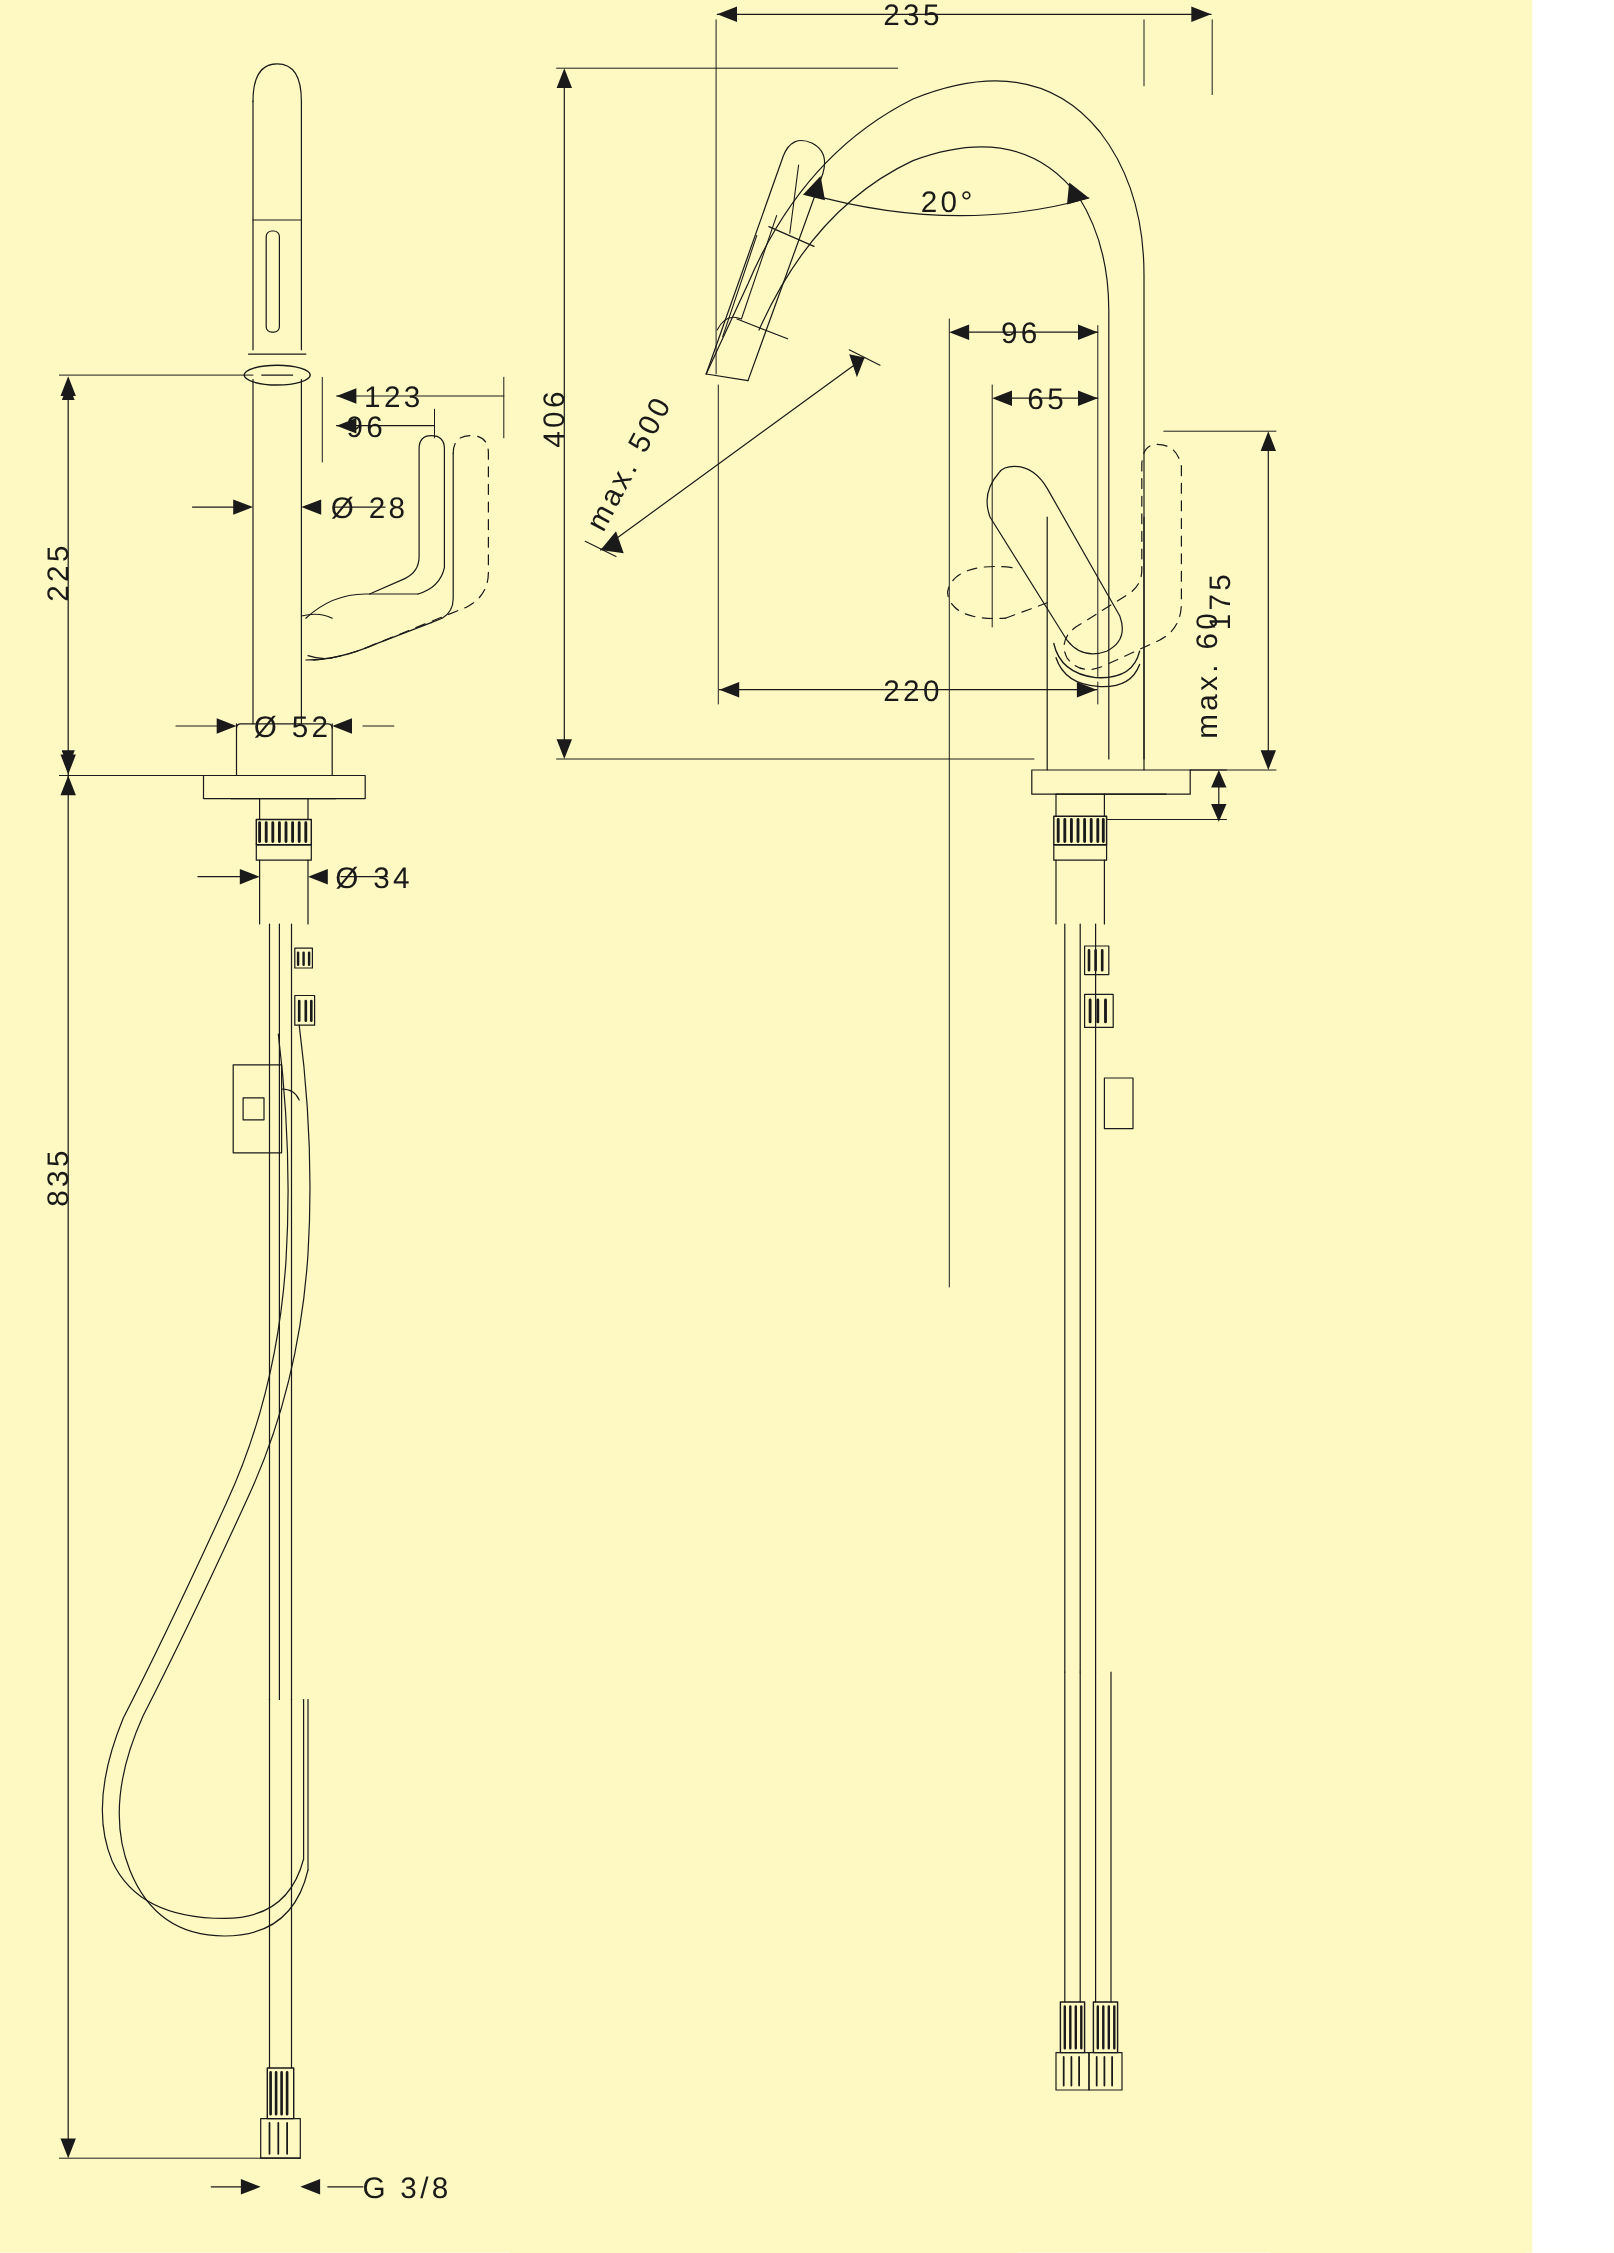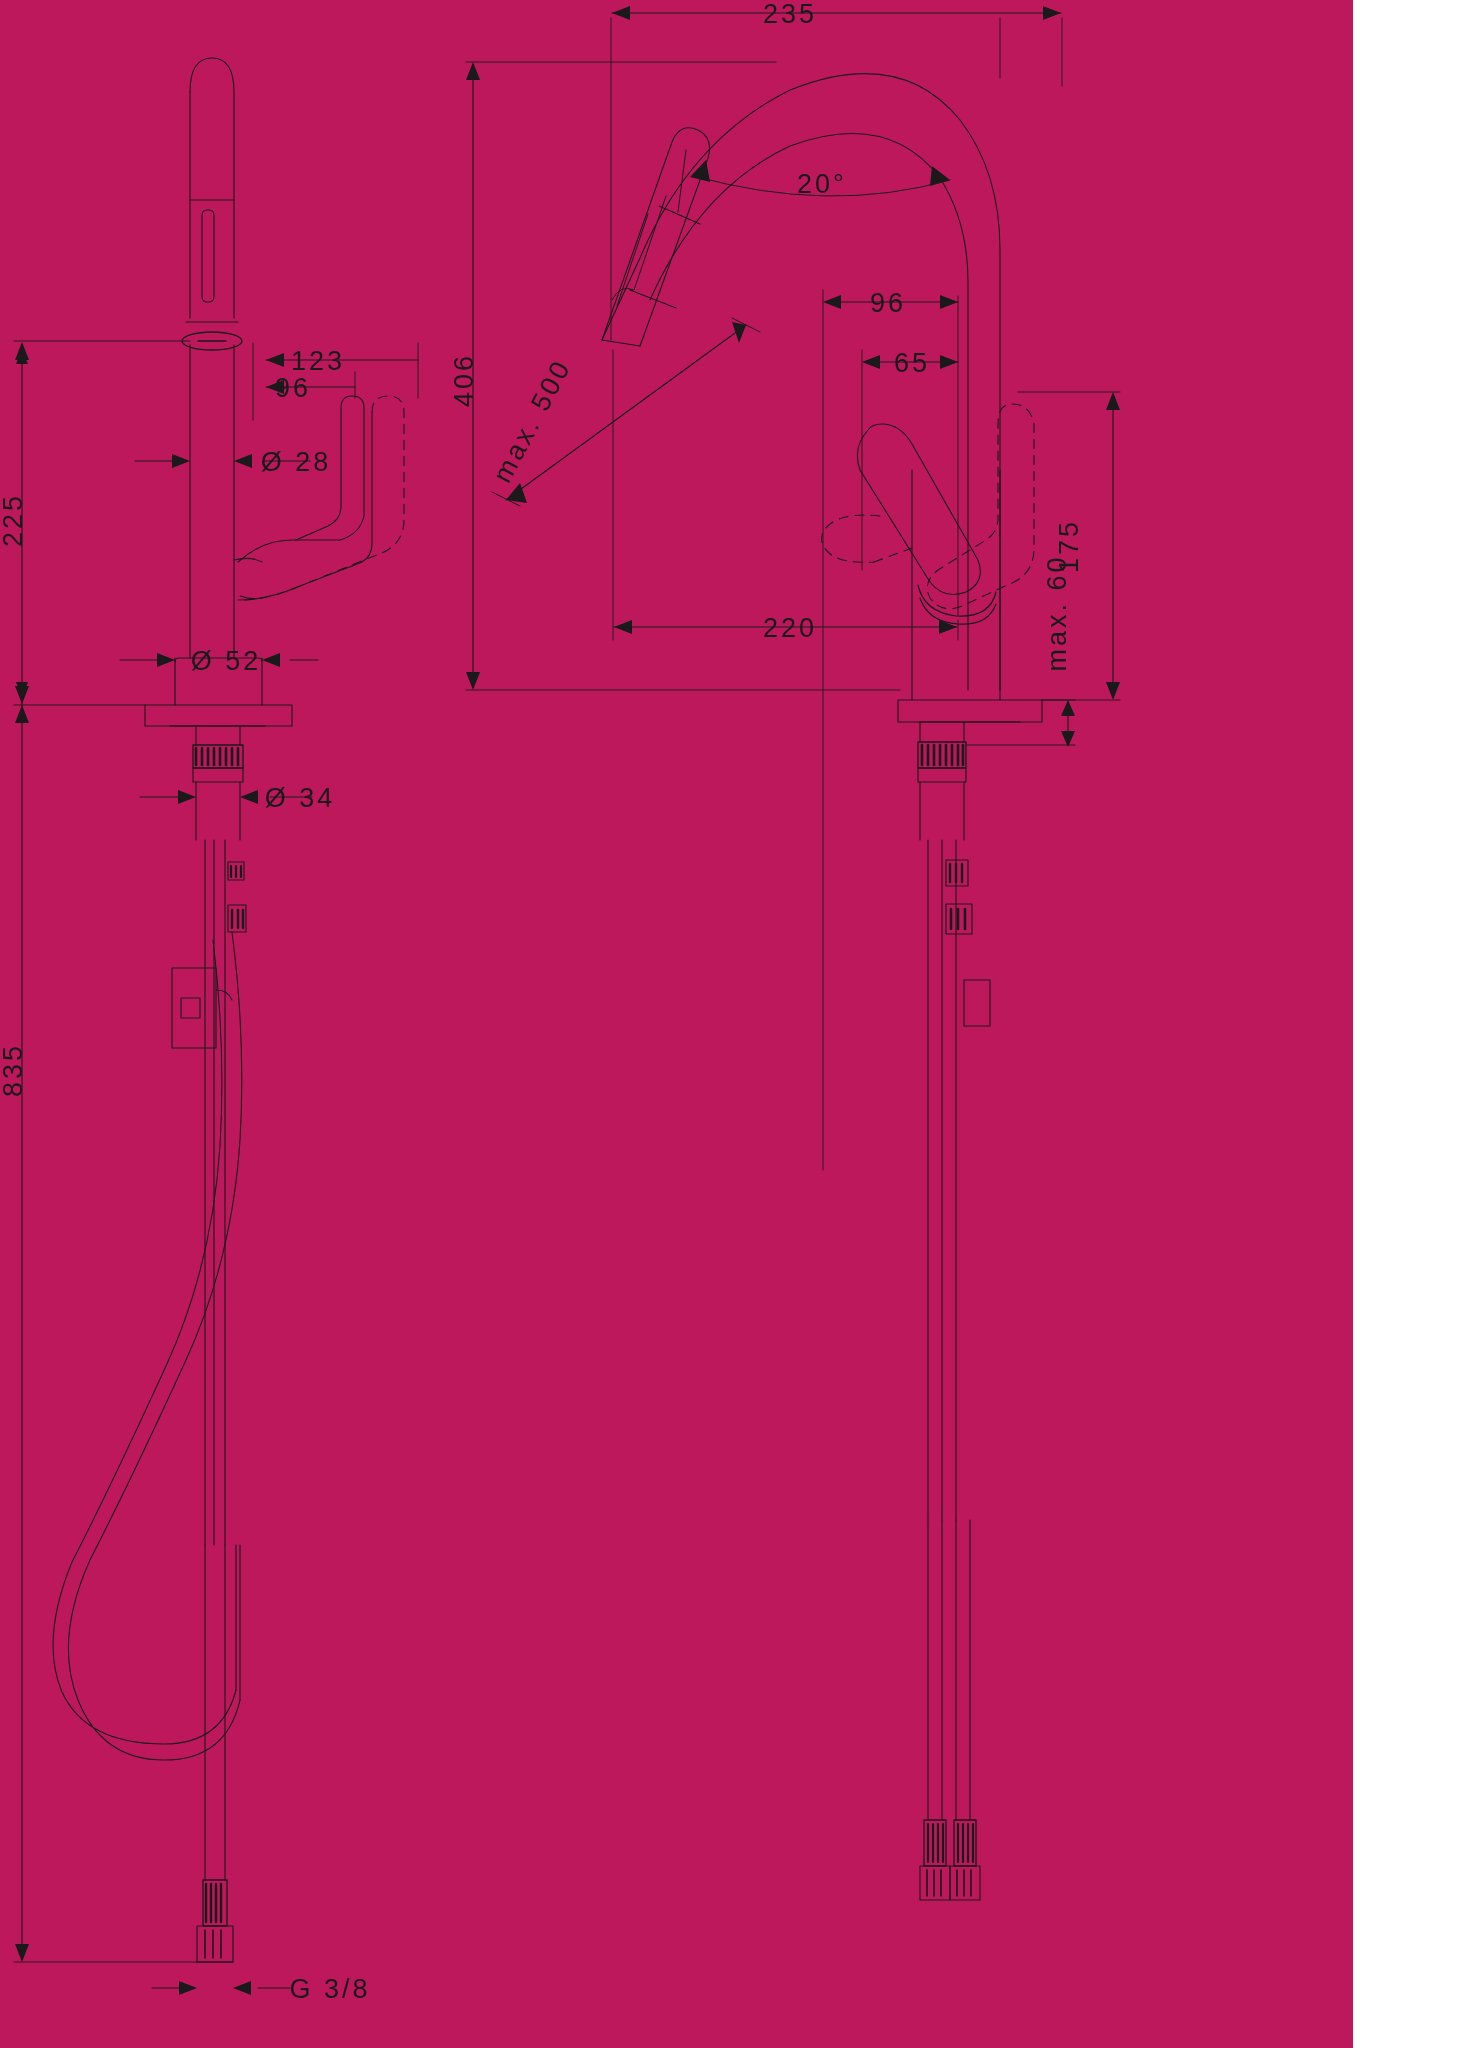--- a/index.html
+++ b/index.html
@@ -1,17 +1,17 @@
 <!DOCTYPE html>
 <html><head>
 <meta charset="utf-8">
 <style>
   html,body{margin:0;padding:0;background:#ffffff;}
   body{font-family:"Liberation Sans", sans-serif;}
-  #sheet{position:relative;width:1353px;height:2048px;background:#be185d;overflow:hidden;}
+  #sheet{position:relative;width:1353px;height:2048px;background:#fef9c3;overflow:hidden;padding-left:40px;}
   #sheet svg{display:block;}
   .dimtext{font-family:"Liberation Sans", sans-serif;font-size:27px;fill:#1a1a1a;letter-spacing:3px;}
 </style>
 </head>
 <body>
 
 <div id="sheet">
 <svg width="1467" height="2048" viewBox="0 0 1467 2048" xmlns="http://www.w3.org/2000/svg">
 
   <defs>

